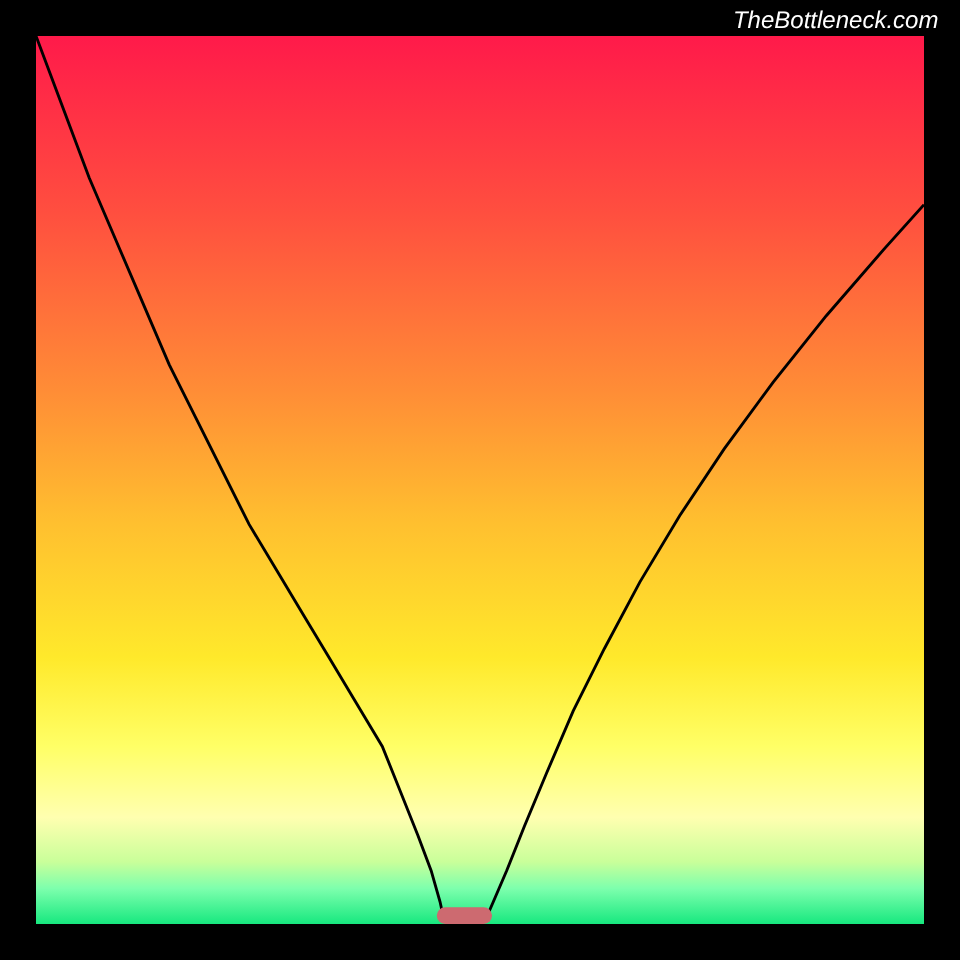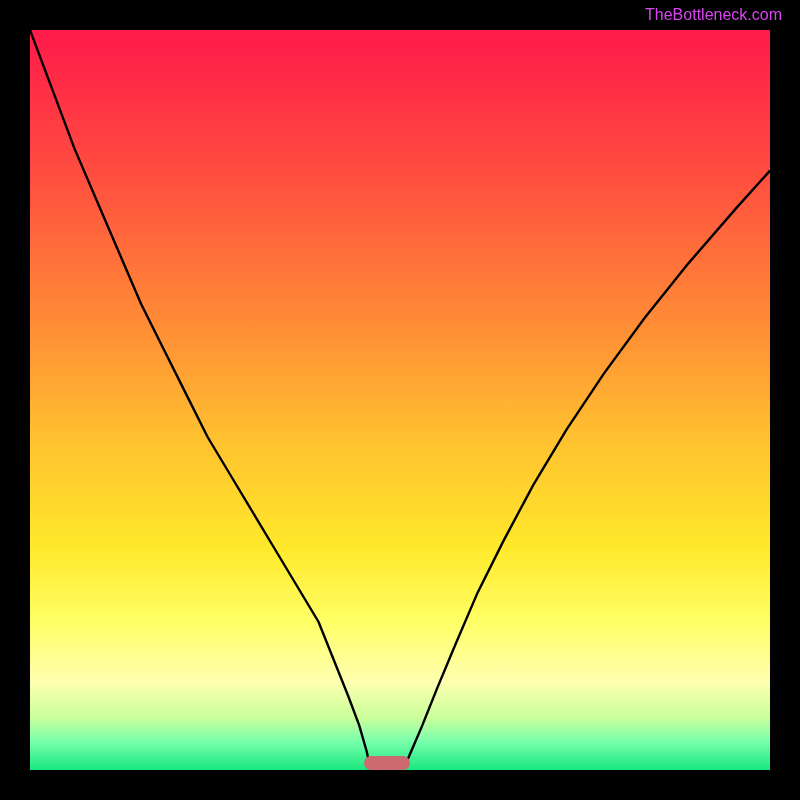--- a/index.html
+++ b/index.html
@@ -8,24 +8,25 @@
     width: 800px;
     height: 800px;
     background: #000;
     position: relative;
     font-family: Arial, sans-serif;
   }
   .watermark {
     position: absolute;
     top: 6px;
     right: 18px;
-    color: #d946ef;
-    font-size: 16px;
+    color: #ffffff;
+    font-size: 20px;
     font-weight: 500;
     z-index: 10;
+    font-style: italic;
   }
   .plot-area {
     position: absolute;
     left: 30px;
     top: 30px;
     width: 740px;
     height: 740px;
     overflow: hidden;
   }
   .plot-area svg {

